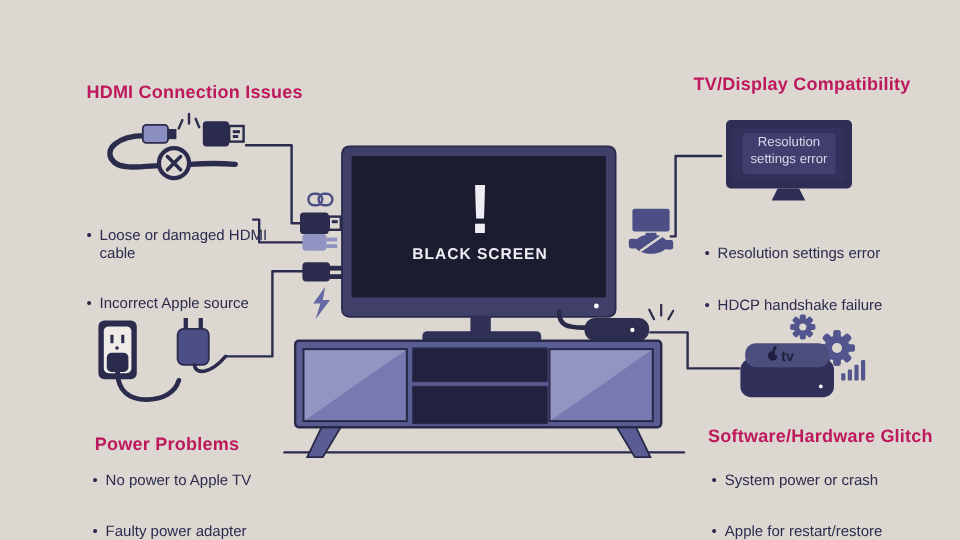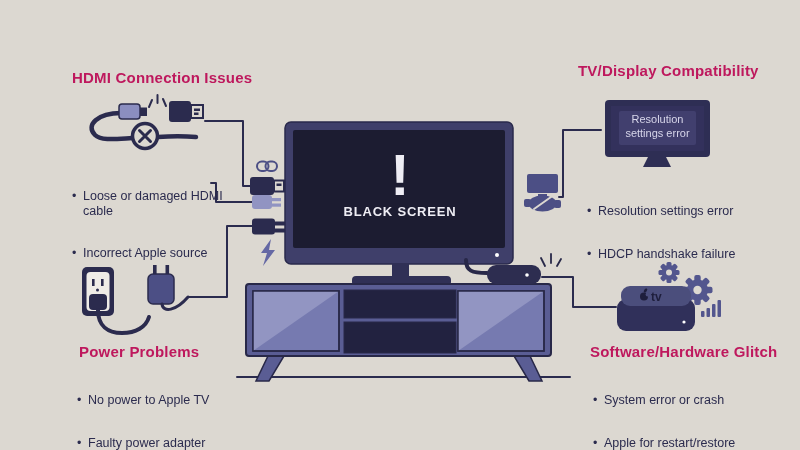--- a/index.html
+++ b/index.html
@@ -195,28 +195,28 @@
     <li>Incorrect Apple source</li>
   </ul>
 
   <div class="abs section-title" style="left:578px;top:62px">TV/Display Compatibility</div>
   <div id="monitor-msg" class="abs" style="left:619px;top:113px;width:77px">Resolution settings error</div>
   <ul class="bullets abs" style="left:587px;top:176px;width:170px">
     <li>Resolution settings error</li>
     <li>HDCP handshake failure</li>
   </ul>
 
-  <div class="abs section-title" style="left:79px;top:343px">Power Problems</div>
+  <div class="abs section-title" style="left:79px;top:362px">Power Problems</div>
   <ul class="bullets abs" style="left:77px;top:365px;width:165px">
     <li>No power to Apple TV</li>
     <li>Faulty power adapter</li>
   </ul>
 
-  <div class="abs section-title" style="left:590px;top:343px">Software/Hardware Glitch</div>
+  <div class="abs section-title" style="left:590px;top:355px">Software/Hardware Glitch</div>
   <ul class="bullets abs" style="left:593px;top:365px;width:175px">
-    <li>System error or crash</li>
+    <li>System power or crash</li>
     <li>Apple for restart/restore</li>
   </ul>
 
   <div id="excl" class="abs screen-alert" style="left:386px;top:146px;width:28px">!</div>
   <div id="blackscreen-label" class="abs screen-alert" style="left:330px;top:204px;width:140px">BLACK SCREEN</div>
 
 </div>
 
 </body></html>

